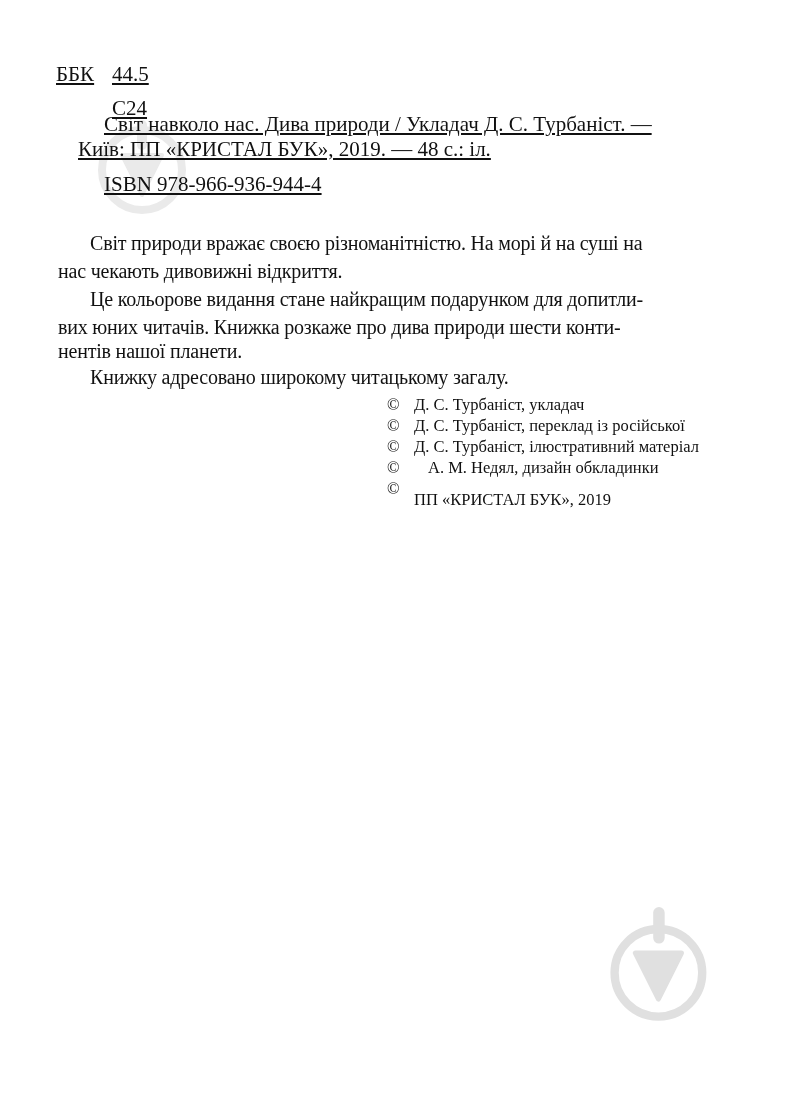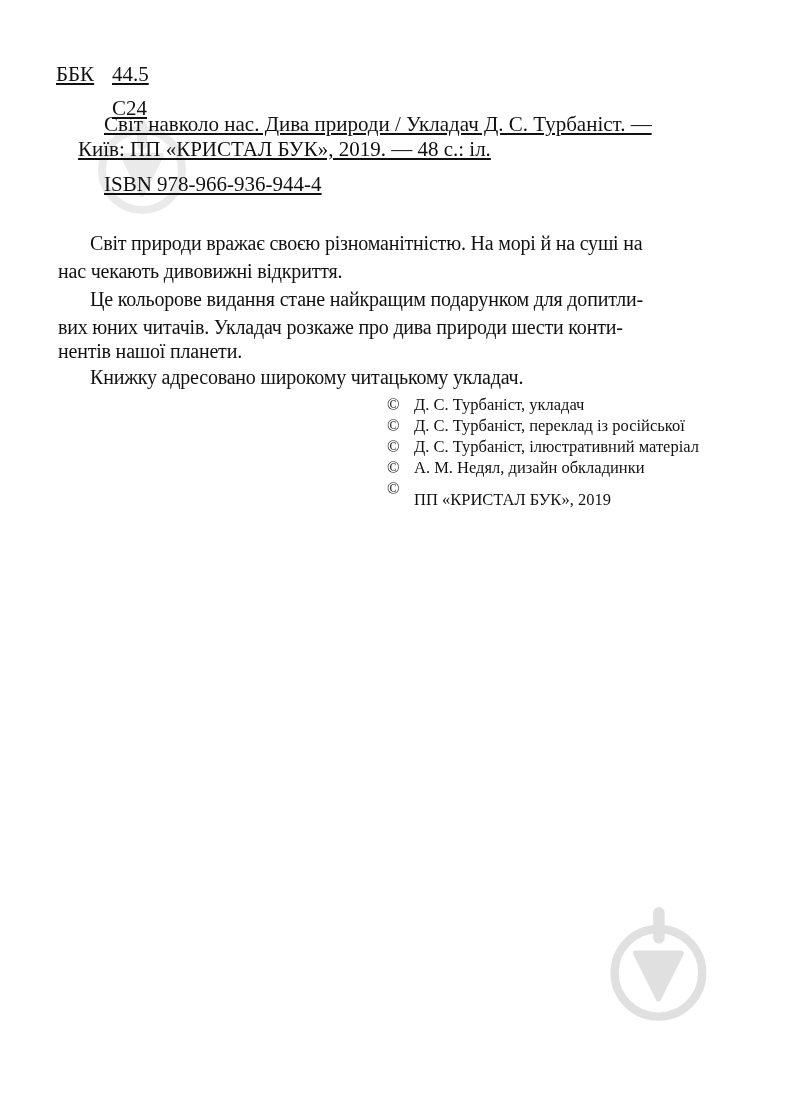--- a/index.html
+++ b/index.html
@@ -28,28 +28,28 @@
 <div class="abs bib" style="left:56px;top:62px">ББК</div>
 <div class="abs bib" style="left:112px;top:62px">44.5</div>
 <div class="abs bib" style="left:112px;top:96px">С24</div>
 <div class="abs bib" style="left:104px;top:112px">Світ навколо нас.  Дива природи / Укладач Д. С. Турбаніст.   —</div>
 <div class="abs bib" style="left:78px;top:137px">Київ: ПП «КРИСТАЛ БУК», 2019. —  48 с.: іл.</div>
 <div class="abs bib" style="left:104px;top:172px">ISBN  978-966-936-944-4</div>
 
 <div class="abs body-text" style="left:90px;top:232px">Світ природи вражає своєю різноманітністю. На морі й на суші на</div>
 <div class="abs body-text" style="left:58px;top:260px">нас чекають дивовижні відкриття.</div>
 <div class="abs body-text" style="left:90px;top:288px">Це кольорове видання стане найкращим подарунком для допитли-</div>
-<div class="abs body-text" style="left:58px;top:316px">вих юних читачів. Укладач розкаже про дива природи шести конти-</div>
+<div class="abs body-text" style="left:58px;top:316px">вих юних читачів. Книжка розкаже про дива природи шести конти-</div>
 <div class="abs body-text" style="left:58px;top:340px">нентів нашої планети.</div>
-<div class="abs body-text" style="left:90px;top:366px">Книжку адресовано широкому читацькому укладач.</div>
+<div class="abs body-text" style="left:90px;top:366px">Книжку адресовано широкому читацькому загалу.</div>
 
 <div>
   <div class="abs copy" style="left:387px;top:395px">©</div>
   <div class="abs copy" style="left:414px;top:395px">Д. С. Турбаніст, укладач</div>
   <div class="abs copy" style="left:387px;top:416px">©</div>
   <div class="abs copy" style="left:414px;top:416px">Д. С. Турбаніст, переклад із російської</div>
   <div class="abs copy" style="left:387px;top:437px">©</div>
   <div class="abs copy" style="left:414px;top:437px">Д. С. Турбаніст,  ілюстративний матеріал</div>
   <div class="abs copy" style="left:387px;top:458px">©</div>
-  <div class="abs copy" style="left:414px;top:458px">А. М. Недял,  дизайн обкладинки</div>
+  <div class="abs copy" style="left:428px;top:458px">А. М. Недял,  дизайн обкладинки</div>
   <div class="abs copy" style="left:387px;top:479px">©</div>
   <div class="abs copy" style="left:414px;top:490px">ПП «КРИСТАЛ БУК»,  2019</div>
 </div>
 
 </body></html>

